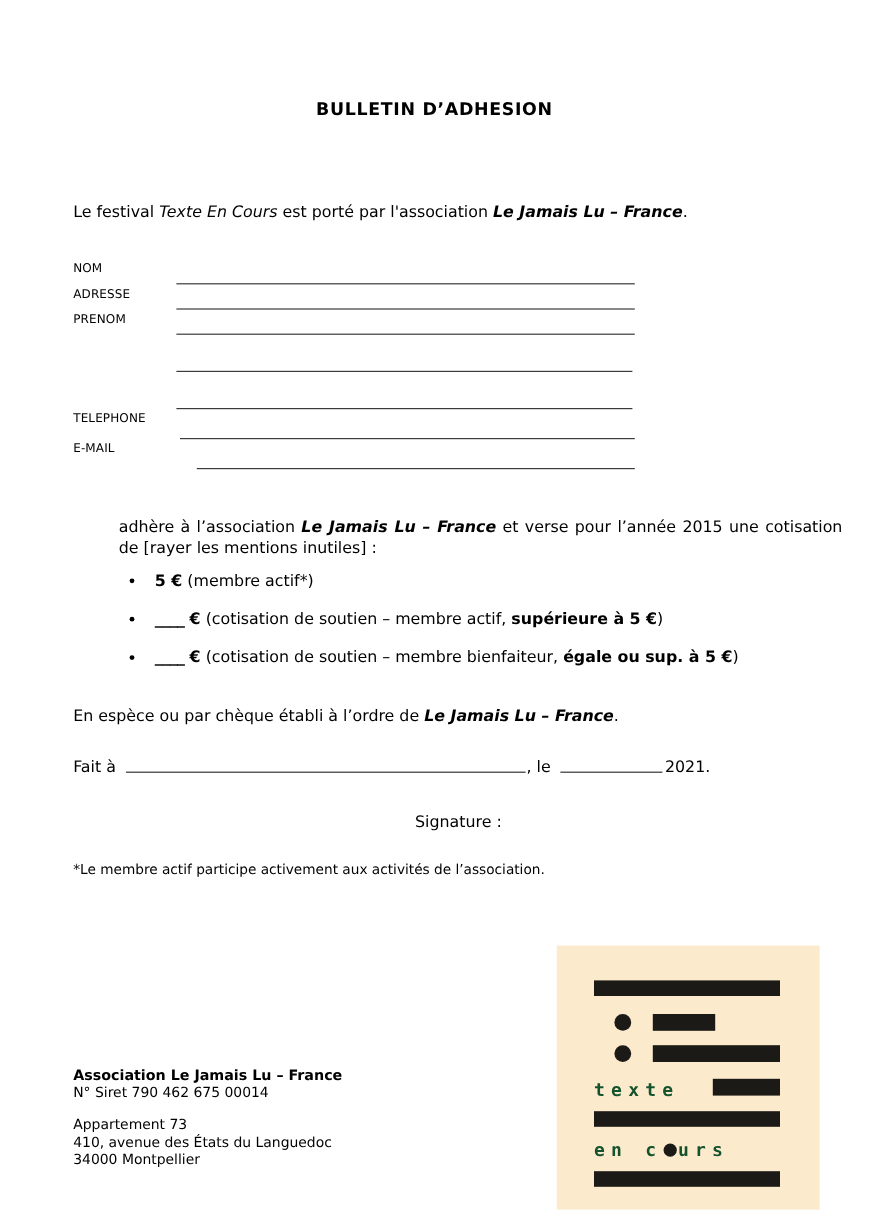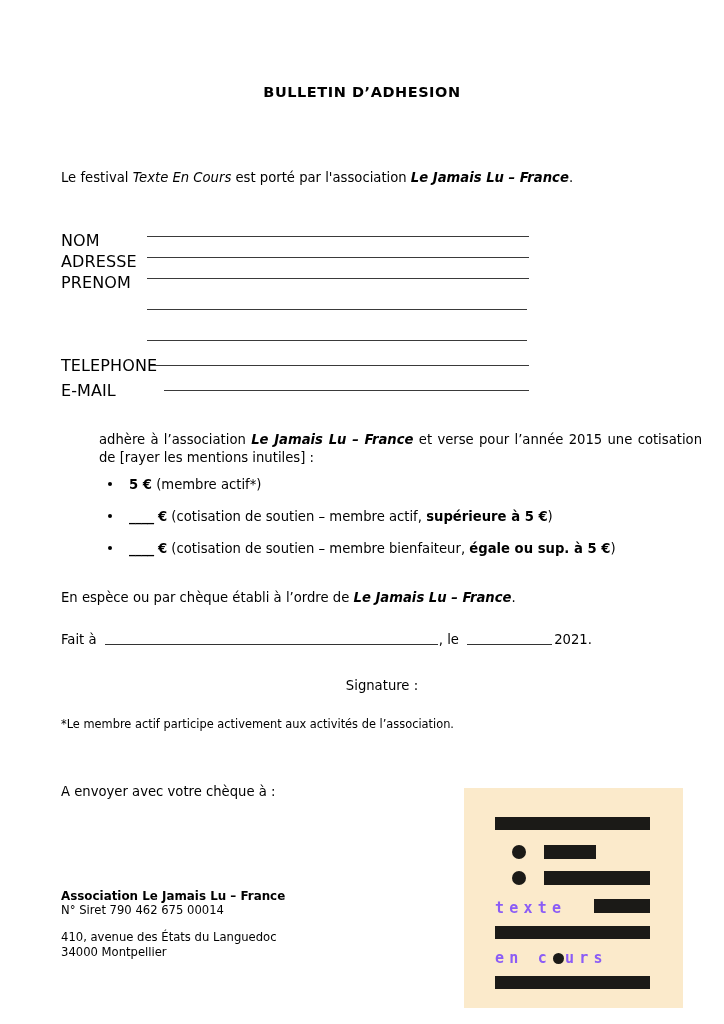--- a/index.html
+++ b/index.html
@@ -59,23 +59,22 @@
   .field-row {
     position: relative;
     height: 21px;
     font-size: 13.2px;
   }
   .field-label {
     position: absolute;
     left: 0;
     top: 0;
     white-space: nowrap;
-    font-size: 16px;
+    font-size: 10px;
     letter-spacing: 0.1px;
-    margin-top: 12px;
   }
   .field-rule {
     position: absolute;
     bottom: 3px;
     height: 0;
     border-bottom: 1px solid #3a3a3a;
   }
 
   
   .rule-nom      { left: 86px;  width: 382px; }
@@ -226,21 +225,21 @@
   }
   .ldot {
     position: absolute;
     background: #1b1a17;
     border-radius: 50%;
   }
   .lword {
     position: absolute;
     font-family: "DejaVu Sans Mono", "Liberation Mono", monospace;
     font-weight: bold;
-    color: #8b5cf6;
+    color: #14532d;
     font-size: 15px;
     letter-spacing: 5.2px;
     line-height: 1;
     white-space: nowrap;
   }
   .lword-o {
     display: inline-block;
     width: 11px;
     height: 11px;
     background: #1b1a17;
@@ -331,26 +330,26 @@
   </div>
 
   <div class="fait-line">
     <span>Fait à </span><span class="fait-rule-long"></span><span>, le </span><span class="fait-rule-short"></span><span>2021.</span>
   </div>
 
   <div class="signature">Signature :</div>
 
   <div class="footnote">*Le membre actif participe activement aux activités de l’association.</div>
 
-  <div class="send-to">A envoyer avec votre chèque à :</div>
 
   <div class="address">
     <div class="org">Association Le Jamais Lu – France</div>
     <div>N° Siret 790 462 675 00014</div>
     <div class="spacer"></div>
+    <div>Appartement 73</div>
     <div>410, avenue des États du Languedoc</div>
     <div>34000 Montpellier</div>
   </div>
 
   <div class="logo-box">
     <div class="logo-inner">
       <span class="lbar lbar-1"></span>
       <span class="ldot ldot-2"></span>
       <span class="lbar lbar-2"></span>
       <span class="ldot ldot-3"></span>

